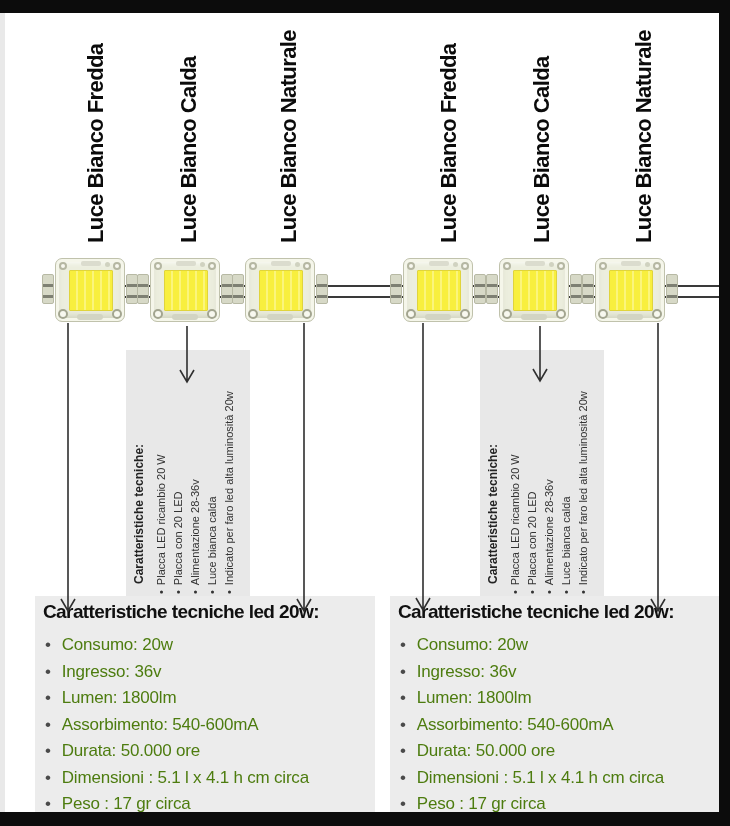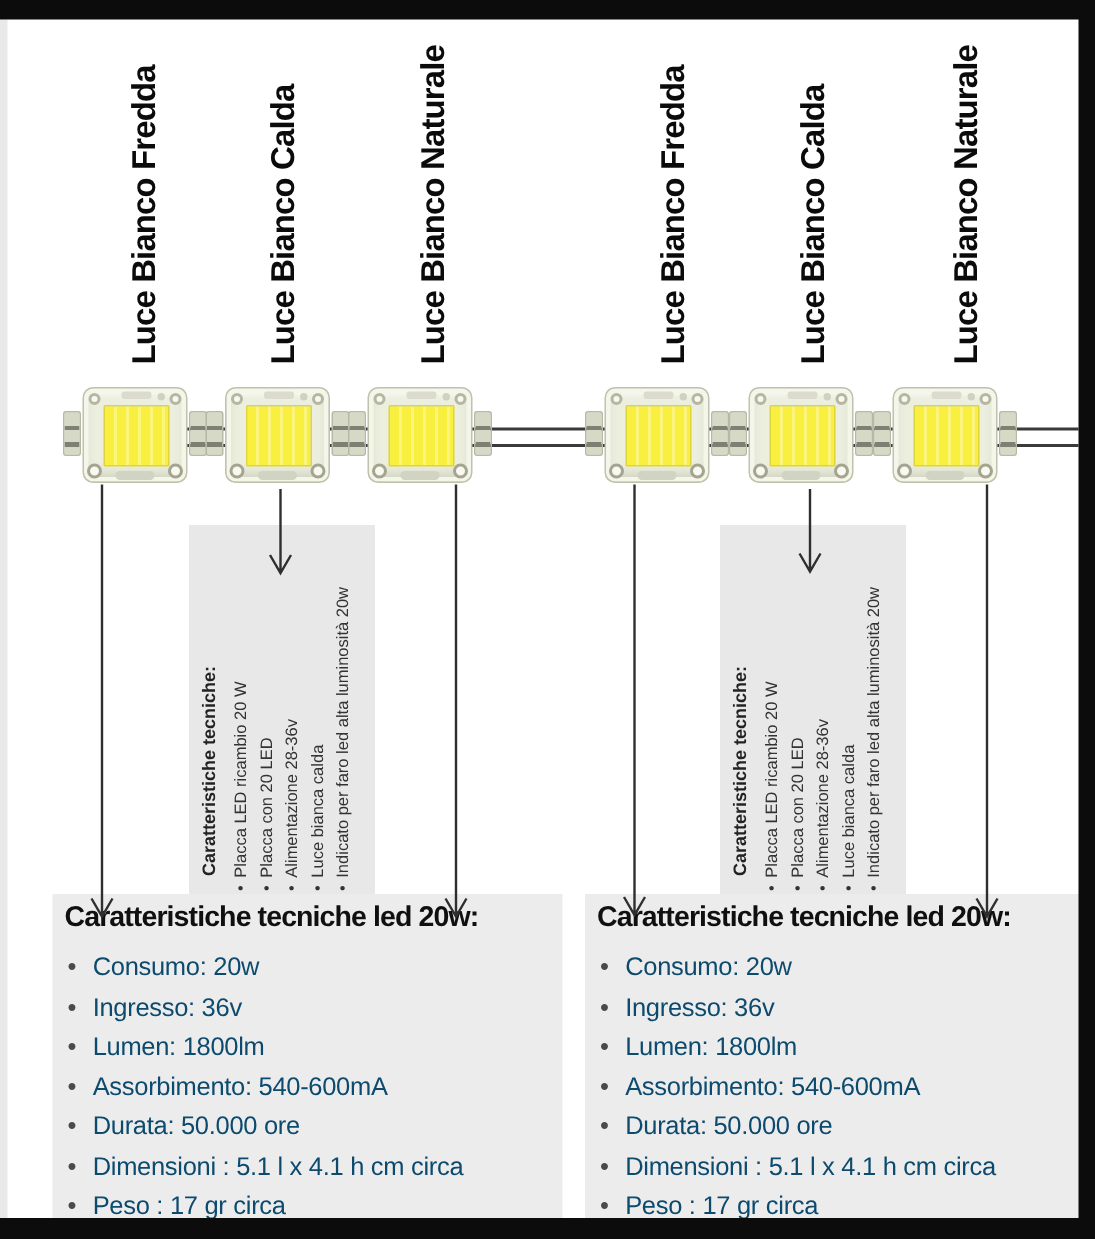--- a/index.html
+++ b/index.html
@@ -64,21 +64,21 @@
   .midbox .mtitle{margin:0 0 7px 10px;font-size:12px;font-weight:bold;color:#222;white-space:nowrap;}
   .midbox ul{margin:0;padding:0;list-style:none;}
   .midbox li{font-size:11px;line-height:17px;color:#333;white-space:nowrap;}
   .midbox li::before{content:"•";margin-right:5px;color:#333;}
   .box-shadowline{position:absolute;top:602px;width:128px;height:4px;background:#cccccc;z-index:1;}
 
   
   .block{position:absolute;top:596px;height:232px;background:#ececec;box-sizing:border-box;padding:5px 8px;z-index:1;}
   .block .btitle{font-size:19px;font-weight:bold;color:#101010;letter-spacing:-0.6px;white-space:nowrap;}
   .block ul{margin:9px 0 0 2px;padding:0;list-style:none;}
-  .block li{font-size:17px;line-height:26.5px;color:#0c4a6e;letter-spacing:-0.2px;white-space:nowrap;}
+  .block li{font-size:17px;line-height:26.5px;color:#4d7c0f;letter-spacing:-0.2px;white-space:nowrap;}
   .block li::before{content:"•";color:#4a4a4a;margin-right:11px;}
 </style>
 </head>
 <body>
 
 <div class="canvas">
 
   <div class="bar-top"></div>
   <div class="bar-bottom"></div>
   <div class="bar-right"></div>

